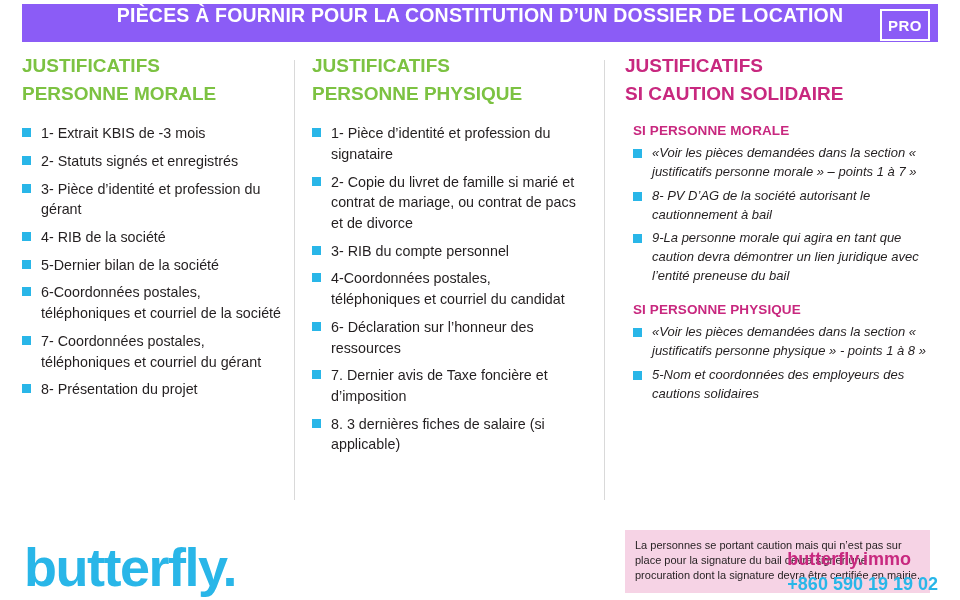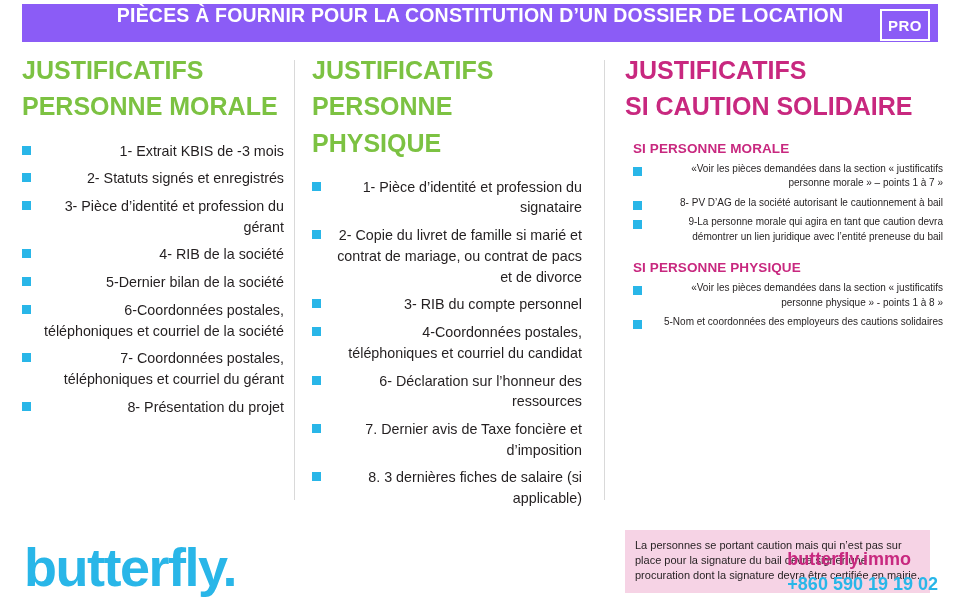--- a/index.html
+++ b/index.html
@@ -71,21 +71,21 @@
     top: 8px;
     width: 1px;
     height: 440px;
     background: #d9d9d9;
   }
   .div-1 { left: 294px; }
   .div-2 { left: 604px; }
 
   .col-title {
     color: #7cc242;
-    font-size: 25px;
+    font-size: 19px;
     font-weight: bold;
     line-height: 1.45;
     text-transform: uppercase;
     margin: 0 0 16px 0;
   }
   .col-title.pink { color: #c8287f; }
 
   .subtitle {
     color: #c8287f;
     font-size: 13.5px;
@@ -93,34 +93,34 @@
     text-transform: uppercase;
     margin: 0 0 6px 8px;
     letter-spacing: 0.1px;
   }
   .subtitle.second { margin-top: 16px; }
 
   ul.items {
     list-style: none;
     margin: 0;
     padding: 0;
-    text-align: right;
   }
   ul.items li {
     position: relative;
     padding-left: 19px;
     margin-bottom: 7px;
     font-size: 14.3px;
     line-height: 1.45;
     color: #231f20;
   }
   ul.items.small li {
-    font-size: 10px;
+    font-size: 13px;
     margin-bottom: 5px;
     padding-left: 19px;
+    font-style: italic;
   }
   ul.items li .bullet {
     position: absolute;
     left: 0;
     top: 5px;
     width: 9px;
     height: 9px;
     background: #29b6e8;
     display: block;
   }

